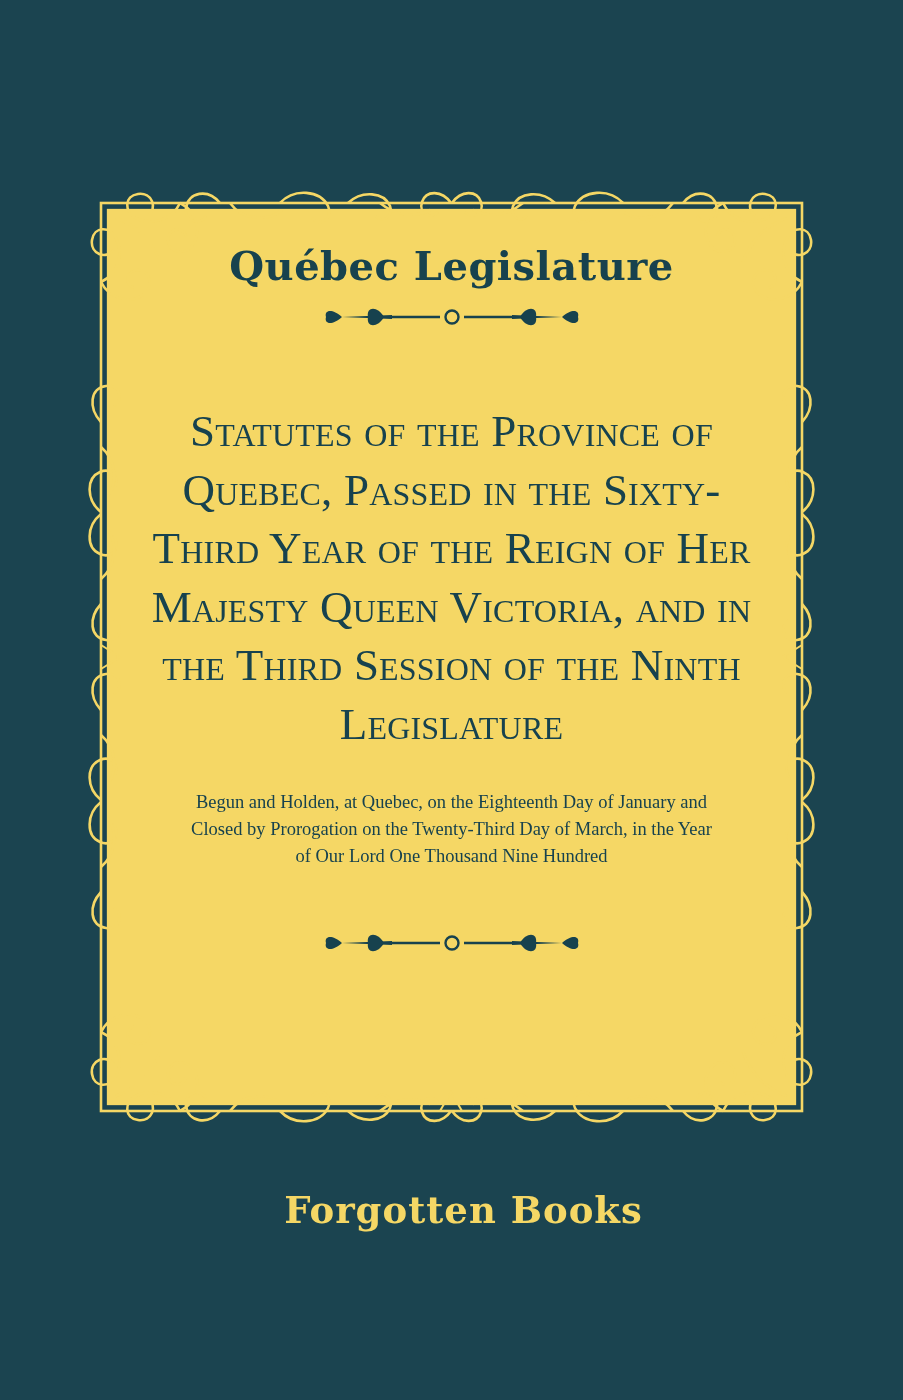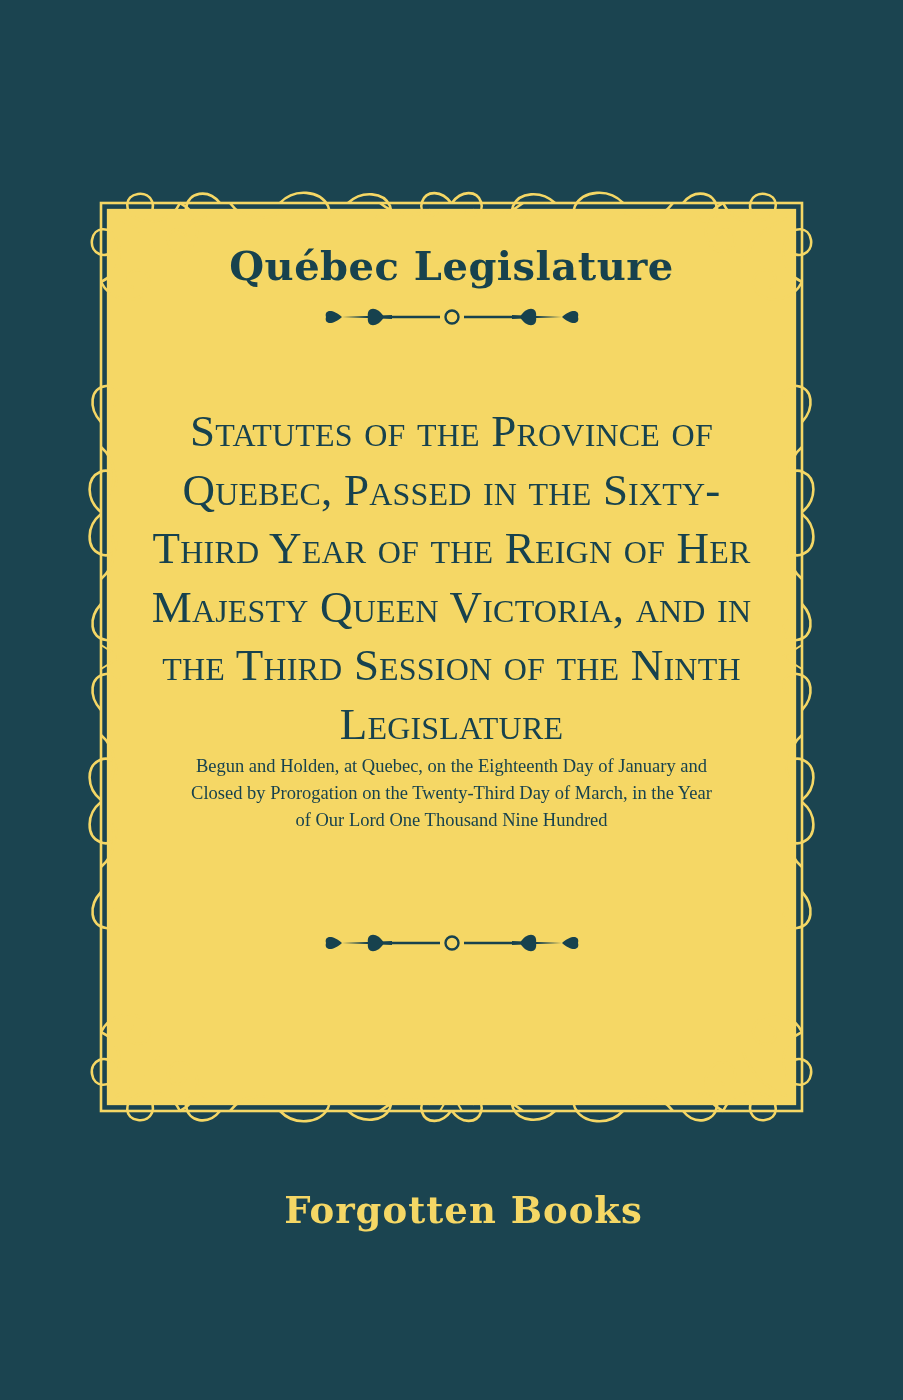--- a/index.html
+++ b/index.html
@@ -83,20 +83,21 @@
     padding: 0 14px;
     font-family: "Liberation Serif", serif;
     font-size: 45px;
     line-height: 1.30;
     font-variant: small-caps;
     letter-spacing: 0.2px;
     color: #17424e;
   }
 
   .subtitle {
+    margin-top: 36px;
     padding: 0 60px;
     font-family: "Liberation Serif", serif;
     font-size: 18.5px;
     line-height: 1.47;
     color: #17424e;
   }
 
   .divider-lower {
     position: absolute;
     left: 127px;

